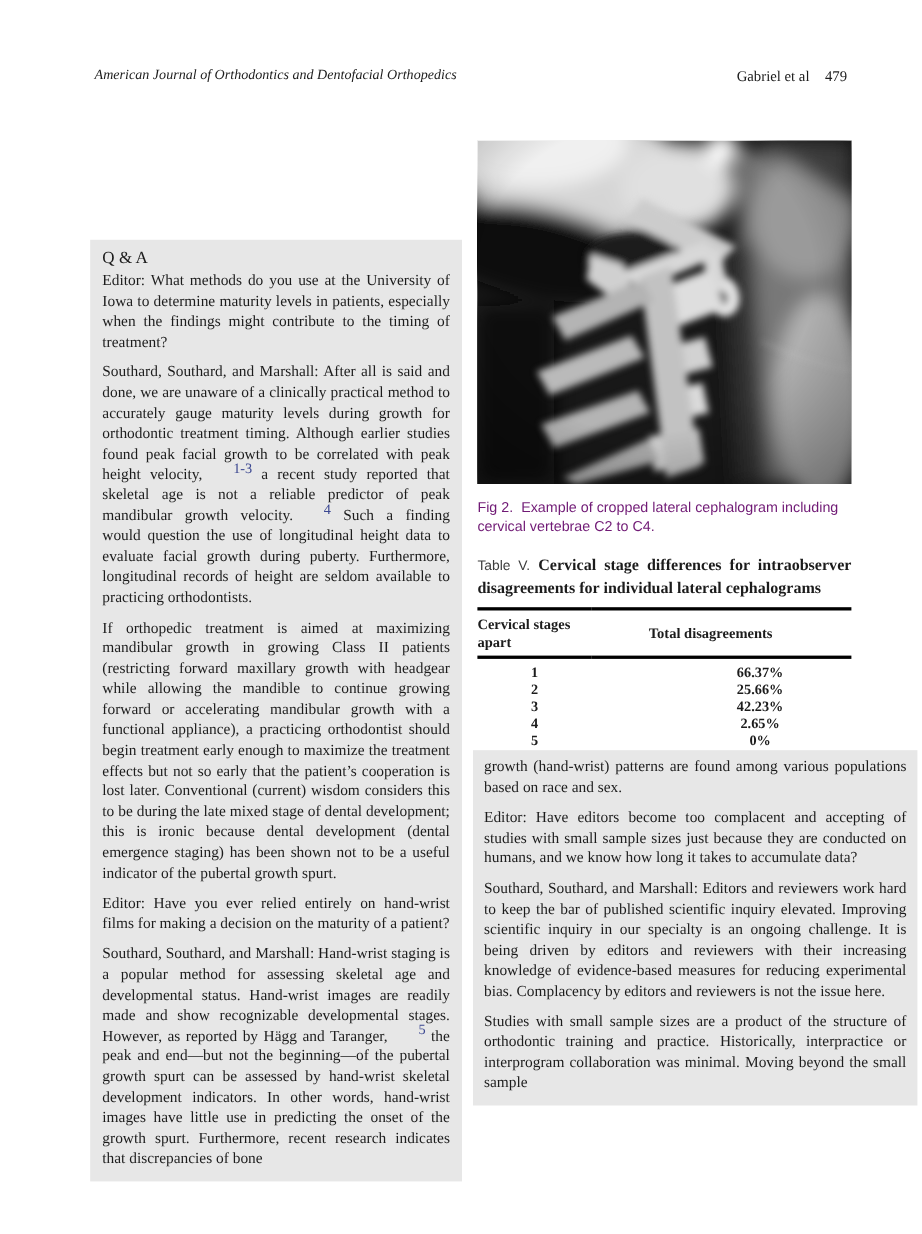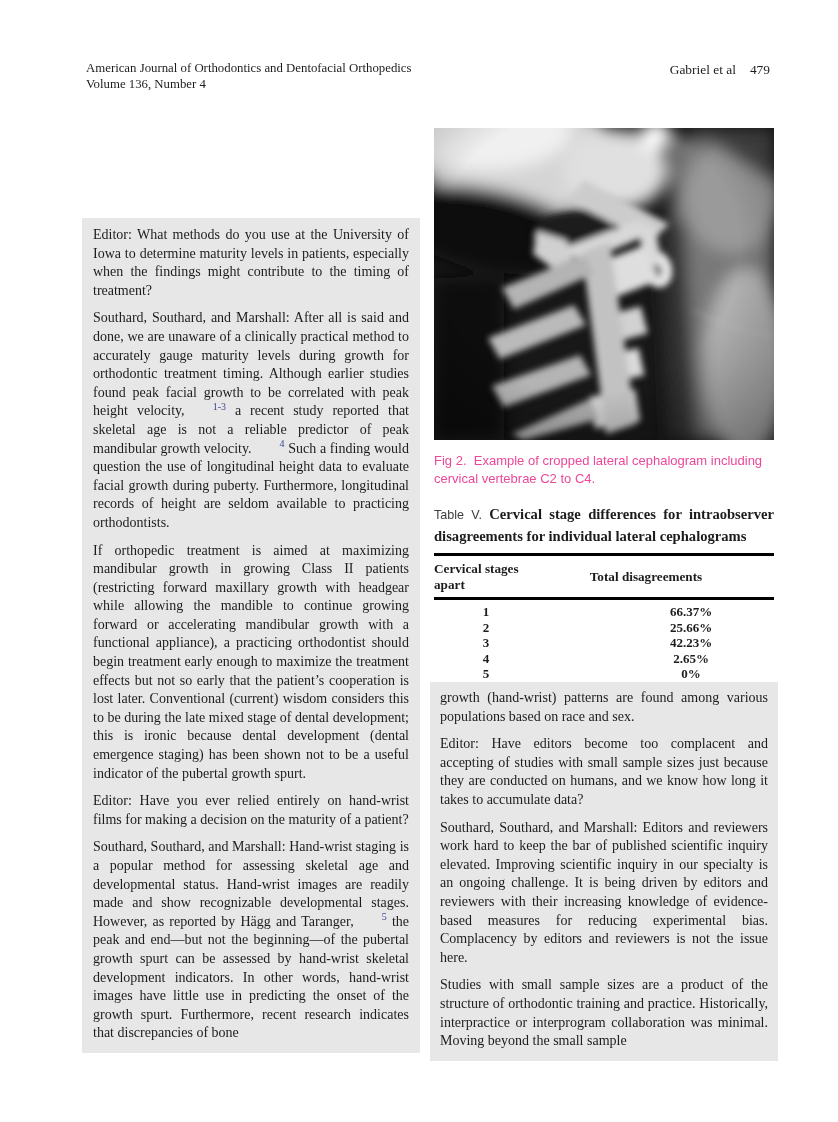--- a/index.html
+++ b/index.html
@@ -1,36 +1,36 @@
 <!DOCTYPE html>
 <html><head>
 <meta charset="utf-8">
 <style>
   html,body{margin:0;padding:0;background:#ffffff;}
   .page{position:relative;width:838px;height:1122px;background:#ffffff;overflow:hidden;
         font-family:"Liberation Serif",serif;color:#1c1c1c;}
   
-  .hdr-left{position:absolute;left:86px;top:60px;font-size:12.8px;line-height:16px;}
+  .hdr-left{position:absolute;left:86px;top:60px;font-size:12.8px;line-height:16px;font-style:italic;}
   .hdr-right{position:absolute;right:68px;top:62px;font-size:13.4px;}
   .hdr-right .pg{margin-left:14px;}
   
   .body{font-size:14px;line-height:18.6px;text-align:justify;margin:0;}
   .intro{position:absolute;left:86px;top:121px;width:332px;}
   
   .qa-box{position:absolute;background:#e7e7e7;box-sizing:border-box;}
   .qa-left{left:82px;top:218px;width:338px;padding:8px 11px 10px 11px;}
-  .qa-right{left:430px;top:682px;width:348px;padding:7px 10px 10px 10px;}
+  .qa-right{left:430px;top:682px;width:404px;padding:7px 10px 10px 10px;}
   .qa-head{font-size:15.5px;margin:0 0 3px 0;}
   .qa-box p{margin:0 0 9px 0;font-family:Liberation Serif, serif;}
   .qa-box p:last-child{margin-bottom:0;}
-  sup.cite{color:#3b4791;font-size:10px;line-height:0;vertical-align:super;cursor:pointer;margin-left:28px;}
+  sup.cite{color:#3b4791;font-size:13px;line-height:0;vertical-align:super;cursor:pointer;margin-left:28px;}
   
   .xray{position:absolute;left:434px;top:128px;width:340px;height:312px;background:#181818;overflow:hidden;}
   .figcap{position:absolute;left:434px;top:452px;width:340px;margin:0;
-          font-family:"Liberation Sans",sans-serif;font-size:13px;line-height:18px;color:#ec4899;}
+          font-family:"Liberation Sans",sans-serif;font-size:13px;line-height:18px;color:#701a75;}
   
   .table-wrap{position:absolute;left:434px;top:504px;width:340px;}
   .table-title{margin:0 0 7px 0;font-size:14.6px;line-height:20.5px;text-align:justify;}
   .table-title .tab-label{font-family:Liberation Sans, sans-serif;font-size:12.6px;color:#3d3d3d;}
   .table-title .tab-text{font-weight:bold;}
   table.ctab{width:340px;border-collapse:collapse;border-top:3px solid #000;border-bottom:7px solid #a21caf;}
   table.ctab th{font-size:13.2px;font-weight:bold;padding:5px 0 4px 0;border-bottom:3px solid #000;}
   table.ctab th.c1{text-align:left;width:104px;}
   table.ctab th.c2{text-align:center;padding-right:20px;}
   table.ctab td{font-size:13px;font-weight:bold;line-height:15.6px;padding:0;}
@@ -39,28 +39,28 @@
   table.ctab tbody tr:first-child td{padding-top:4px;}
   table.ctab tbody tr:last-child td{padding-bottom:4px;}
 </style>
 </head>
 <body>
 
 <div class="page">
 
   <div class="hdr-left">
     <div>American Journal of Orthodontics and Dentofacial Orthopedics</div>
-    <div>Volume 136, Number 4</div>
   </div>
   <div class="hdr-right">
     <span>Gabriel et al</span><span class="pg">479</span>
   </div>
 
 
   <section class="qa-box qa-left">
+    <div class="qa-head">Q &amp; A</div>
     <p class="body">Editor: What methods do you use at the University of Iowa to determine maturity levels in patients, especially when the findings might contribute to the timing of treatment?</p>
     <p class="body">Southard, Southard, and Marshall: After all is said and done, we are unaware of a clinically practical method to accurately gauge maturity levels during growth for orthodontic treatment timing. Although earlier studies found peak facial growth to be correlated with peak height velocity,<sup class="cite">1-3</sup> a recent study reported that skeletal age is not a reliable predictor of peak mandibular growth velocity.<sup class="cite">4</sup> Such a finding would question the use of longitudinal height data to evaluate facial growth during puberty. Furthermore, longitudinal records of height are seldom available to practicing orthodontists.</p>
     <p class="body">If orthopedic treatment is aimed at maximizing mandibular growth in growing Class II patients (restricting forward maxillary growth with headgear while allowing the mandible to continue growing forward or accelerating mandibular growth with a functional appliance), a practicing orthodontist should begin treatment early enough to maximize the treatment effects but not so early that the patient’s cooperation is lost later. Conventional (current) wisdom considers this to be during the late mixed stage of dental development; this is ironic because dental development (dental emergence staging) has been shown not to be a useful indicator of the pubertal growth spurt.</p>
     <p class="body">Editor: Have you ever relied entirely on hand-wrist films for making a decision on the maturity of a patient?</p>
     <p class="body">Southard, Southard, and Marshall: Hand-wrist staging is a popular method for assessing skeletal age and developmental status. Hand-wrist images are readily made and show recognizable developmental stages. However, as reported by Hägg and Taranger,<sup class="cite">5</sup> the peak and end—but not the beginning—of the pubertal growth spurt can be assessed by hand-wrist skeletal development indicators. In other words, hand-wrist images have little use in predicting the onset of the growth spurt. Furthermore, recent research indicates that discrepancies of bone</p>
   </section>
 
   <div class="xray">
     <svg width="340" height="312" viewBox="0 0 340 312">
       <defs>

